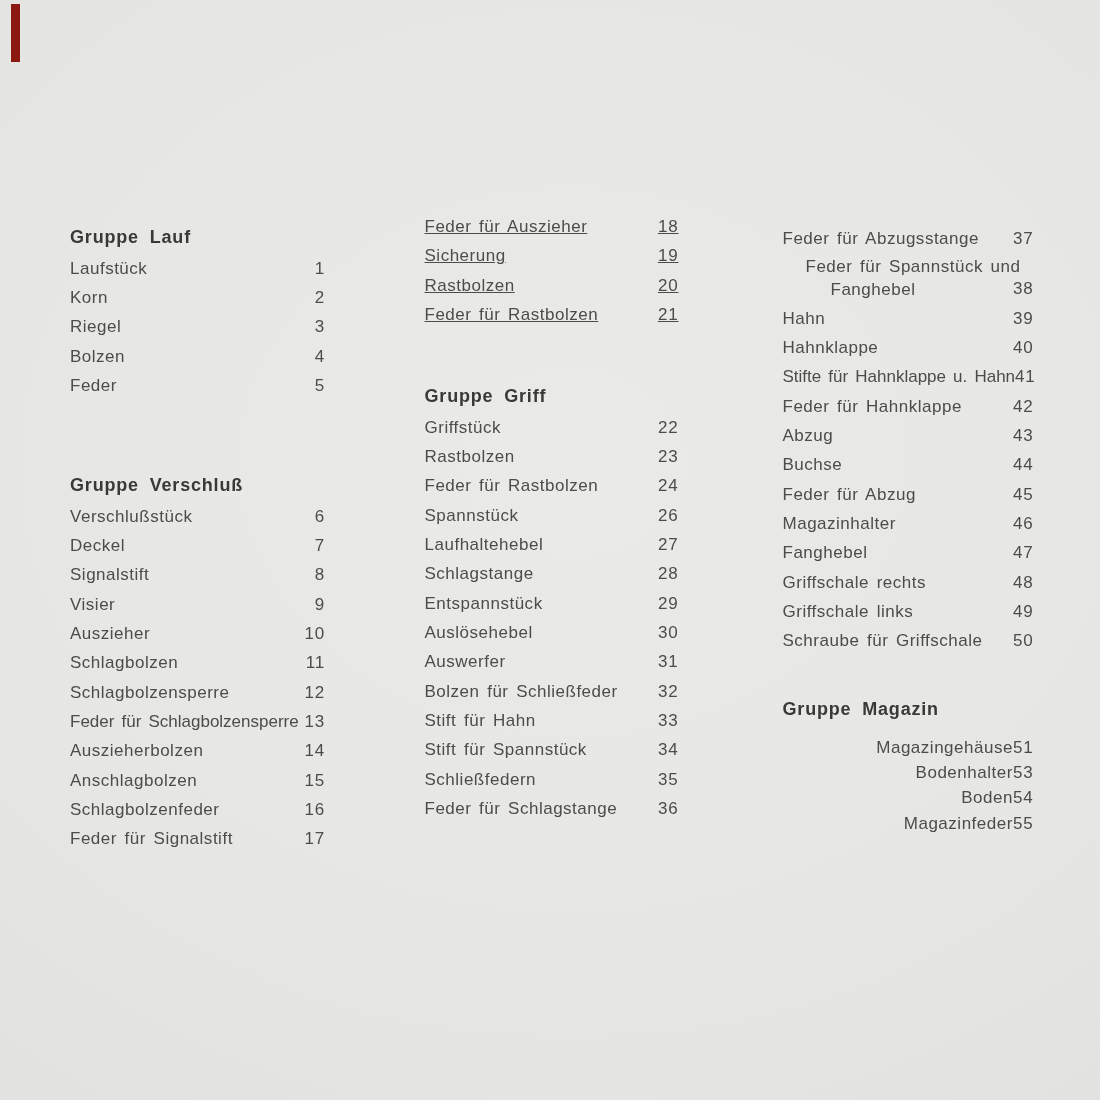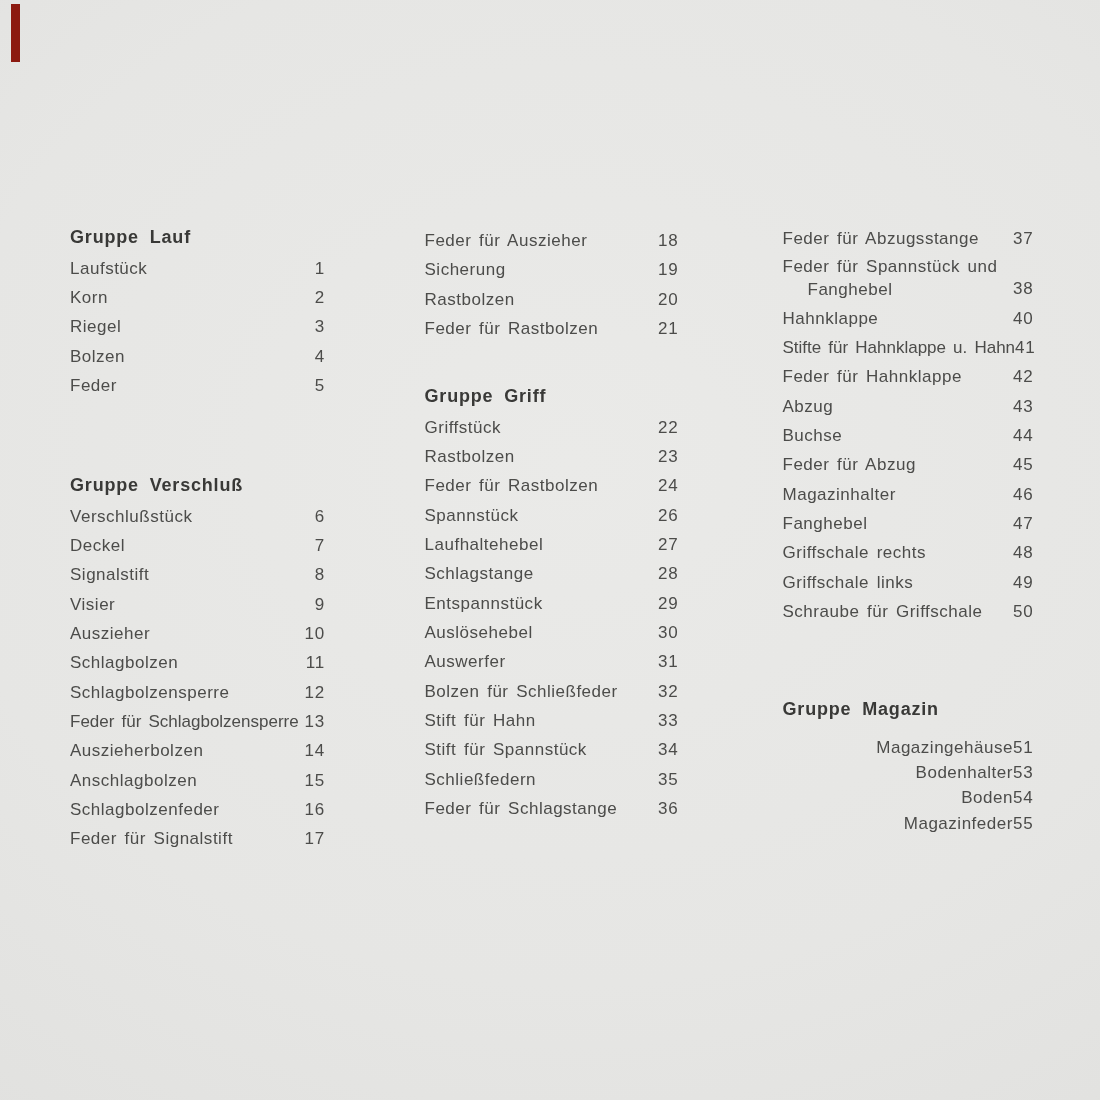--- a/index.html
+++ b/index.html
@@ -17,21 +17,21 @@
     width: 9px; height: 58px;
   }
   .col { position: absolute; top: 0; }
   .col1 { left: 70px;    width: 255px; }
   .col2 { left: 424.5px; width: 254px; }
   .col3 { left: 782.5px; width: 251px; }
 
   .section { position: absolute; left: 0; right: 0; }
   #c1s0 { top: 223.3px; }
   #c1s1 { top: 471.3px; }
-  #c2s0 { top: 226px; }
+  #c2s0 { top: 212px; text-decoration: underline; }
   #c2s1 { top: 382.3px; }
   #c3s0 { top: 223.5px; }
   #c3s1 { top: 695.3px; }
 
   .heading {
     margin: 0;
     font-size: 18px;
     font-weight: bold;
     color: #393937;
     letter-spacing: 0.045em;
@@ -52,21 +52,21 @@
     letter-spacing: 0.03em;
     word-spacing: 0.14em;
     white-space: nowrap;
   }
   .compact .row { height: 25.4px; line-height: 25.4px; justify-content: flex-end; }
 
   .label { color: #4c4c4a; }
   .label.long { letter-spacing: 0; font-size: 17px; }
   .num { color: #4c4c4a; letter-spacing: 0.05em; }
 
-  .row.two-line { position: relative; height: 50.7px; display: block; }
+  .row.two-line { position: relative; height: 50.7px; display: block; margin-left: 23px; }
   .row.two-line .label { display: block; line-height: 23px; padding-top: 2px; }
   .row.two-line .label .l1, .row.two-line .label .l2 { display: block; }
   .row.two-line .label .l2 { padding-left: 25px; }
   .row.two-line .num { position: absolute; right: 0; bottom: 4px; line-height: 23px; }
 </style>
 </head>
 <body>
 
 <div class="page-root">
 
@@ -245,20 +245,24 @@
             <span class="num">37</span>
           </div>
           <div class="row two-line">
             <span class="label">
               <span class="l1">Feder für Spannstück und</span>
               <span class="l2">Fanghebel</span>
             </span>
             <span class="num">38</span>
           </div>
           <div class="row">
+            <span class="label">Hahn</span>
+            <span class="num">39</span>
+          </div>
+          <div class="row">
             <span class="label">Hahnklappe</span>
             <span class="num">40</span>
           </div>
           <div class="row">
             <span class="label long">Stifte für Hahnklappe u. Hahn</span>
             <span class="num">41</span>
           </div>
           <div class="row">
             <span class="label">Feder für Hahnklappe</span>
             <span class="num">42</span>

